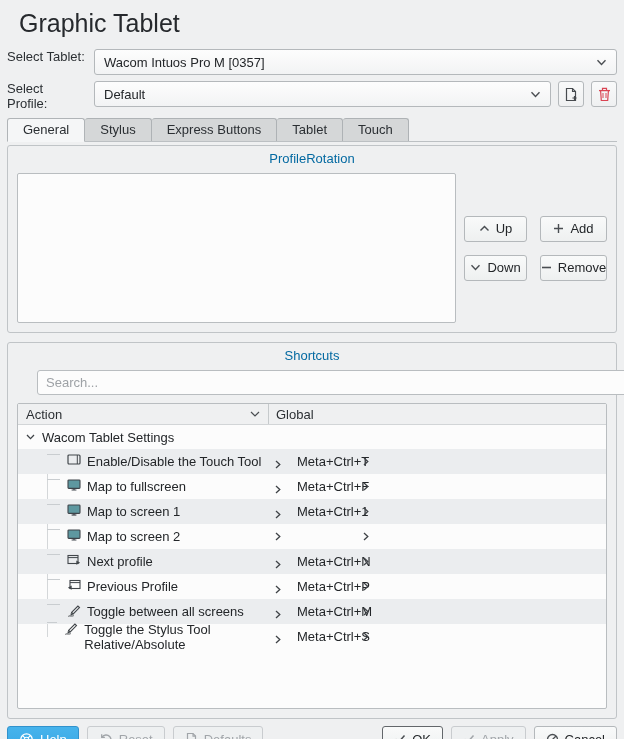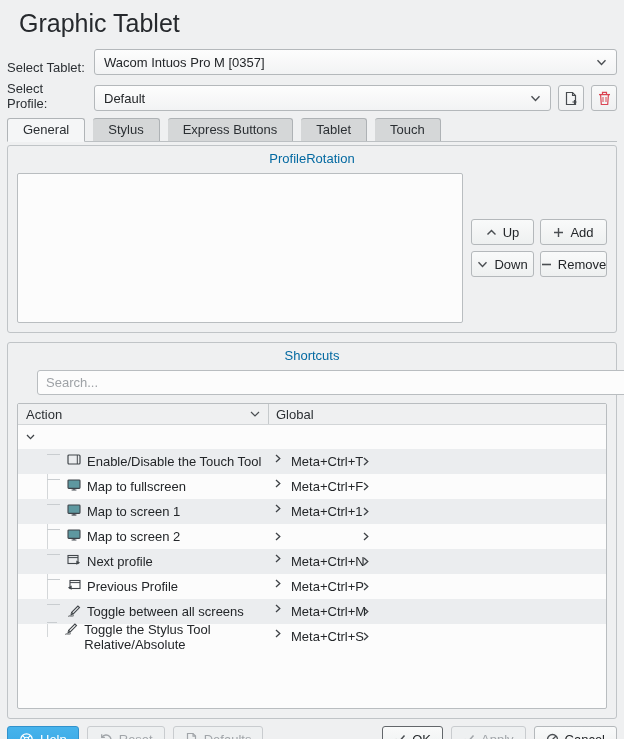--- a/index.html
+++ b/index.html
@@ -8,56 +8,56 @@
     width:624px; height:739px; overflow:hidden;
     background:#eff0f1; color:#232629;
     font-family:"Liberation Sans", sans-serif; font-size:13px;
     padding:8px 7px 0 7px;
   }
   svg { display:block; flex:0 0 auto; }
 
   h1.page-title { font-size:25px; font-weight:400; margin:1px 0 11px 12px; color:#26292d; }
 
   
-  .form-row { display:flex; align-items:flex-end; margin-bottom:6px; gap:7px; }
+  .form-row { display:flex; align-items:flex-start; margin-bottom:6px; gap:7px; }
   .form-row label { flex:0 0 80px; color:#2b2f33; }
   .combobox {
     flex:1; height:26px; display:flex; align-items:center; gap:22px;
     padding:0 9px; border:1px solid #b4b8bb; border-radius:3px;
     background:linear-gradient(#fdfdfd,#f2f3f4); cursor:default;
   }
   .combobox .combo-value { flex:1; white-space:nowrap; overflow:hidden; }
   .icon-btn {
     width:26px; height:26px; display:flex; align-items:center; justify-content:center;
     border:1px solid #b4b8bb; border-radius:3px; background:linear-gradient(#f9fafa,#eff0f1);
     padding:0;
   }
 
   
   .tabbar { display:flex; margin-top:7px; border-bottom:1px solid #bcc0c3; padding-left:0; }
   .tab {
     padding:3px 15px 4px 15px; background:#d5d7d8; border:1px solid #aeb2b5;
-    border-bottom:none; border-radius:3px 3px 0 0; margin-right:8px; color:#2b2f33;
+    border-bottom:none; border-radius:3px 3px 0 0; margin-right:0; color:#2b2f33;
   }
   .tab + .tab { border-left:none; }
   .tab.active {
     background:#f5f6f7; border:1px solid #b0b4b7; border-bottom:1px solid #f5f6f7;
     margin-bottom:-1px; position:relative; z-index:2; border-radius:3px 3px 0 0;
   }
 
   
   .groupbox { border:1px solid #c0c4c7; border-radius:3px; padding:0 9px 9px 9px; margin-top:3px; }
   .group-title { text-align:center; padding:5px 0 7px 0; color:#0369a1; }
 
   
   .rotation-body { display:flex; align-items:center; gap:8px; }
   .rotation-list {
     flex:1; height:150px; background:#fcfcfc; border:1px solid #b9bdc0; border-radius:2px;
   }
-  .rotation-buttons { display:grid; grid-template-columns:63px 67px; gap:6px; align-self:center; }
+  .rotation-buttons { display:grid; grid-template-columns:63px 67px; gap:13px; align-self:center; }
   .btn {
     height:26px; display:inline-flex; align-items:center; justify-content:center; gap:6px;
     padding:0 11px; border:1px solid #b4b8bb; border-radius:3px;
     background:linear-gradient(#f9fafa,#eef0f0); color:#232629; font-size:13px; white-space:nowrap;
   }
   .rotation-buttons .btn { padding:0 6px; }
 
   
   .groupbox.shortcuts { margin-top:9px; }
   .search-input {
@@ -80,21 +80,21 @@
   .tree-root-row { height:24px; display:flex; align-items:center; gap:7px; padding-left:8px; background:#fcfcfc; }
   .tbody { position:relative; }
   .tbody::before {
     content:""; position:absolute; left:29px; top:0; height:188px;
     border-left:1px solid #d4d7d9; z-index:0;
   }
   .srow { height:25px; display:flex; align-items:center; position:relative; }
   .srow:nth-child(odd) { background:#ebedef; }
   .cell-action { width:250px; display:flex; align-items:flex-start; padding-left:29px; gap:6px; }
   .twig { width:13px; border-top:1px solid #c9cdd0; margin-right:1px; }
-  .cell-global { width:88px; display:flex; align-items:flex-start; gap:10px; padding-left:7px; }
+  .cell-global { width:88px; display:flex; align-items:flex-end; gap:16px; padding-left:7px; }
   .cell-alt { flex:1; display:flex; align-items:center; gap:8px; padding-left:7px; }
 
   
   .footer { display:flex; align-items:center; gap:8px; margin-top:7px; }
   .footer .spacer { flex:1; }
   .btn.help { background:linear-gradient(#46b3ec,#39a7e5); border-color:#3192cc; color:#ffffff; }
   .btn.disabled { color:#a1a5a9; background:#eef0f1; border-color:#c9cccf; }
   .btn.focused { border-color:#63676b; }
 
   .muted-ic { color:#4a4e52; }
@@ -214,20 +214,21 @@
         <span>Global</span>
       </div>
     </div>
 
     <div class="tree-root-row">
       <span>
         <svg width="9" height="6" viewBox="0 0 9 6">
             <polyline points="1,1 4.5,4.6 8,1" fill="none" stroke="#3f4347" stroke-width="1.3"></polyline>
           </svg>
       </span>
+      <span>Wacom Tablet Settings</span>
     </div>
 
     <div class="tbody">
 
       <div class="srow">
         <div class="cell-action">
           <span class="twig"></span>
           <span>
             <svg width="14" height="11" viewBox="0 0 14 11" fill="none" stroke="#41464a">
                 <rect x="1" y="1" width="12" height="9" rx="1" stroke-width="1.2"></rect>

